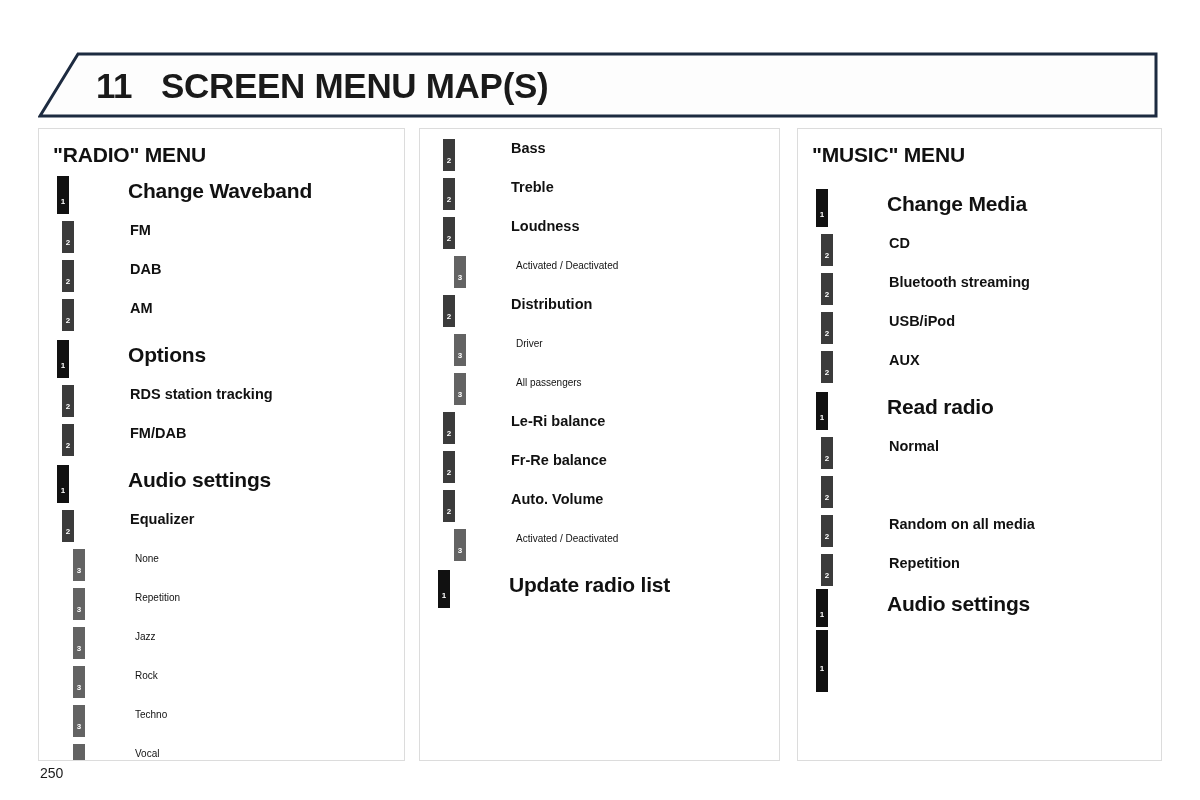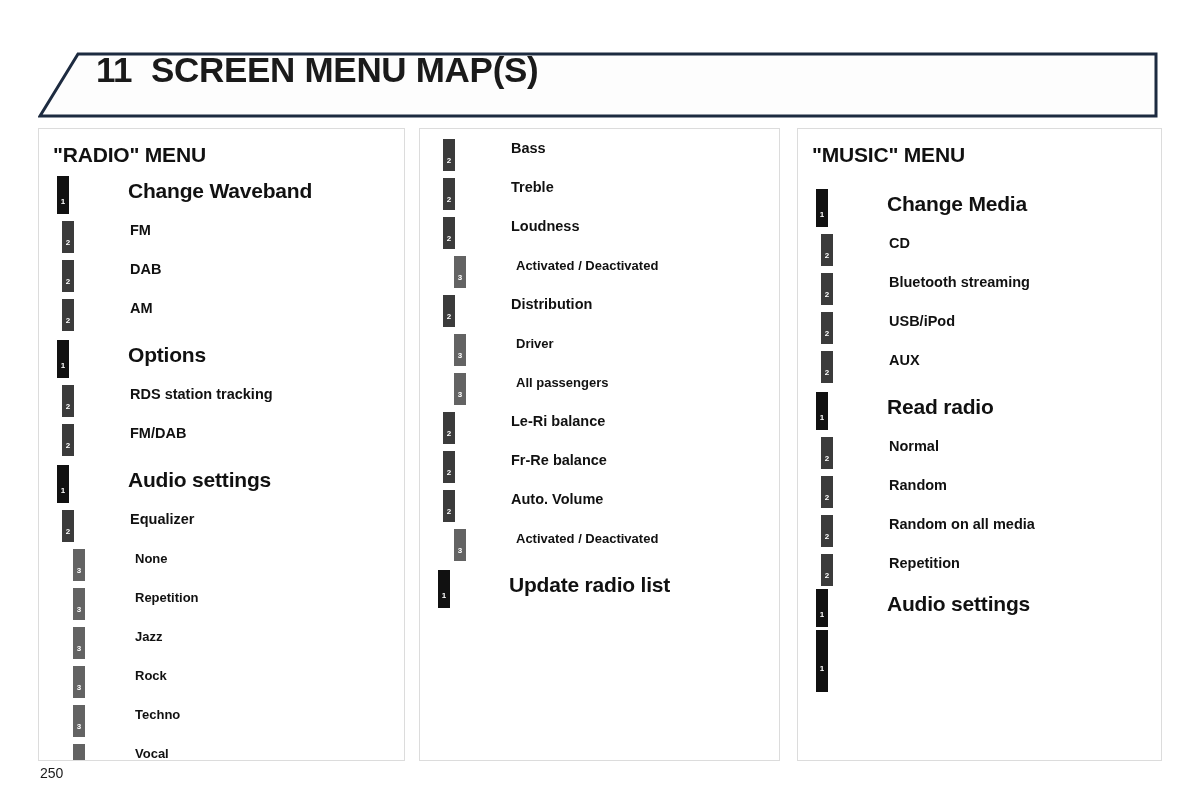--- a/index.html
+++ b/index.html
@@ -33,22 +33,23 @@
     width: 100%;
     height: 100%;
   }
   #page-header .header-inner {
     position: absolute;
     left: 0;
     top: 0;
     right: 0;
     bottom: 0;
     display: flex;
-    align-items: flex-start;
+    align-items: center;
     padding-left: 58px;
+    gap: 10px;
   }
   .chapter-number {
     font-size: 35px;
     font-weight: bold;
     color: #1a1a1a;
     letter-spacing: -0.5px;
     line-height: 1;
   }
   .chapter-title {
     font-size: 35px;
@@ -151,22 +152,22 @@
   
   .menu-item.lvl3 { margin-left: 34px; margin-top: 7px; }
   .menu-item.lvl3 .level-marker {
     width: 12px;
     height: 32px;
     background: #636363;
     font-size: 8px;
     line-height: 44px;
   }
   .menu-item.lvl3 .menu-label {
-    font-size: 13px;
-    font-weight: bold;
+    font-size: 10px;
+    font-weight: normal;
     line-height: 17px;
     padding-left: 2px;
     padding-top: 1px;
   }
 
   
   .menu-item.gap-before { margin-top: 22px; }
   .menu-item.tight      { margin-top: 3px; }
 
   
@@ -340,21 +341,20 @@
       <li class="menu-item lvl1">
         <span class="level-marker">1</span>
         <span class="menu-label">Read radio</span>
       </li>
       <li class="menu-item lvl2">
         <span class="level-marker">2</span>
         <span class="menu-label">Normal</span>
       </li>
       <li class="menu-item lvl2">
         <span class="level-marker">2</span>
-        <span class="menu-label">Random</span>
       </li>
       <li class="menu-item lvl2">
         <span class="level-marker">2</span>
         <span class="menu-label">Random on all media</span>
       </li>
       <li class="menu-item lvl2">
         <span class="level-marker">2</span>
         <span class="menu-label">Repetition</span>
       </li>
       <li class="menu-item lvl1 tight">

